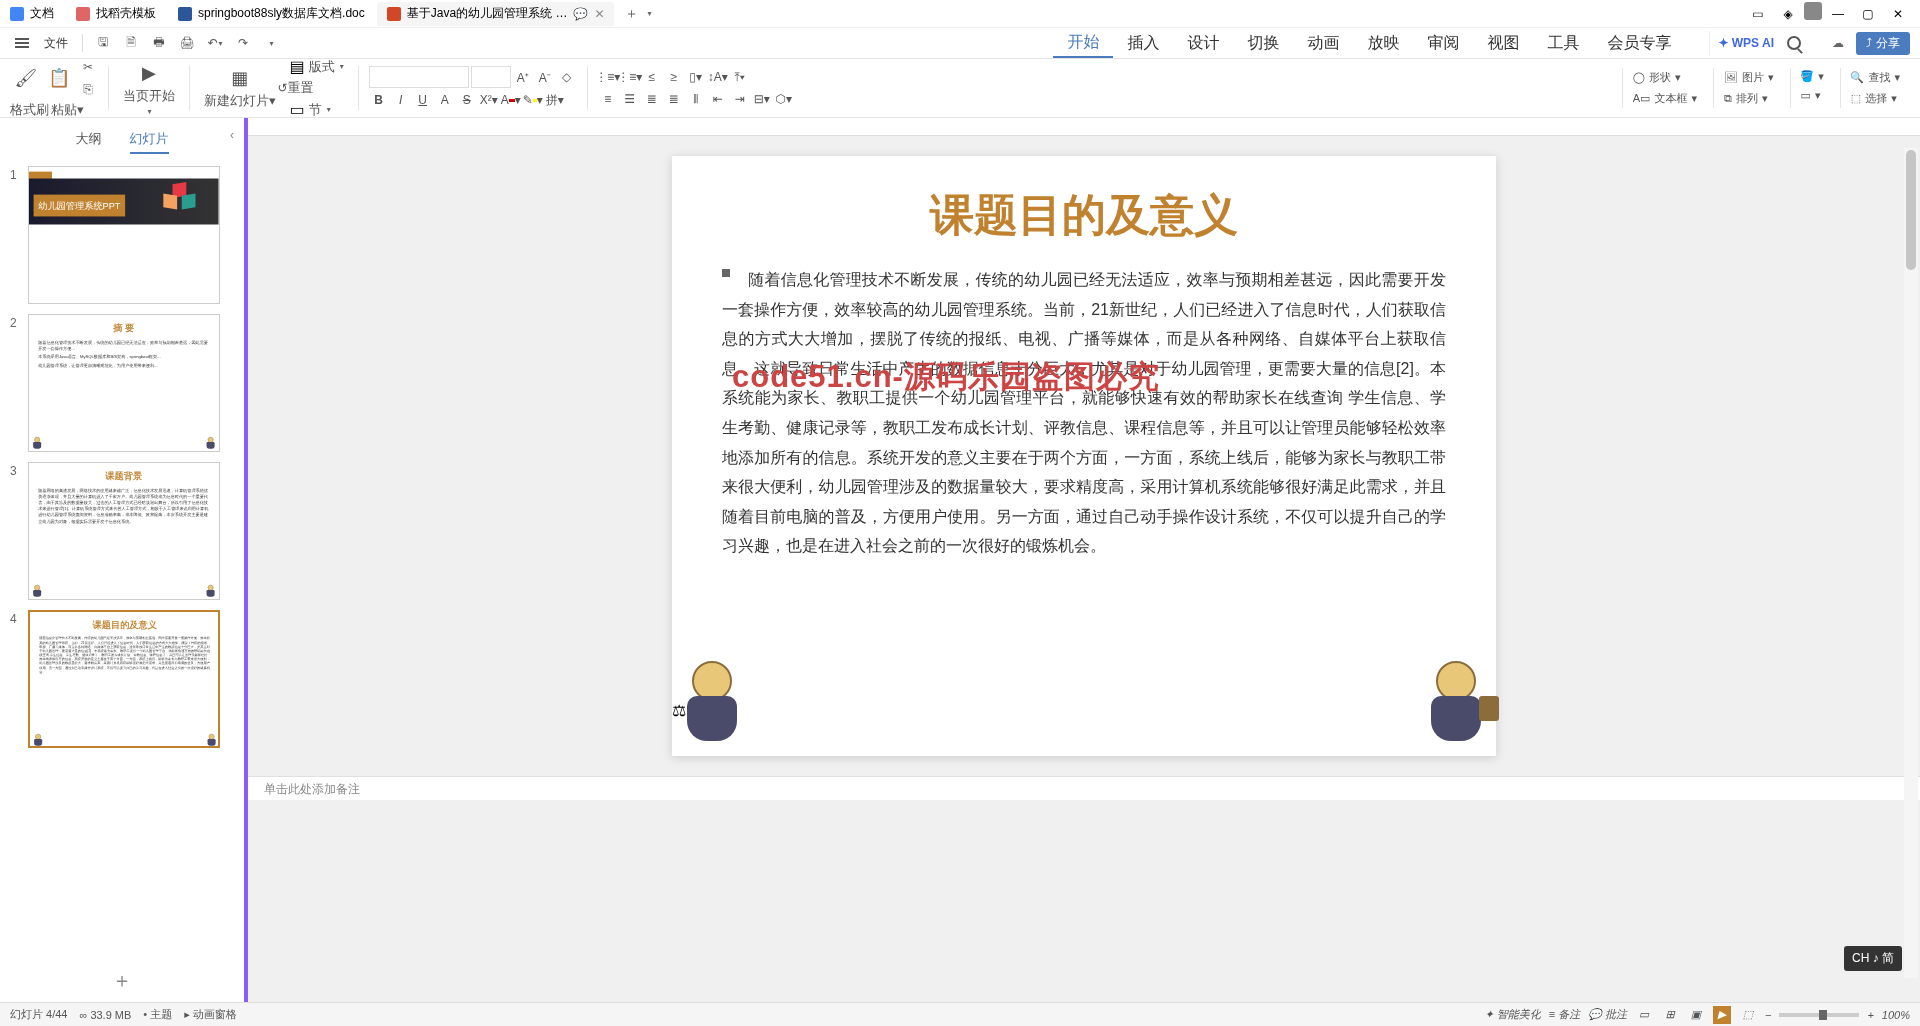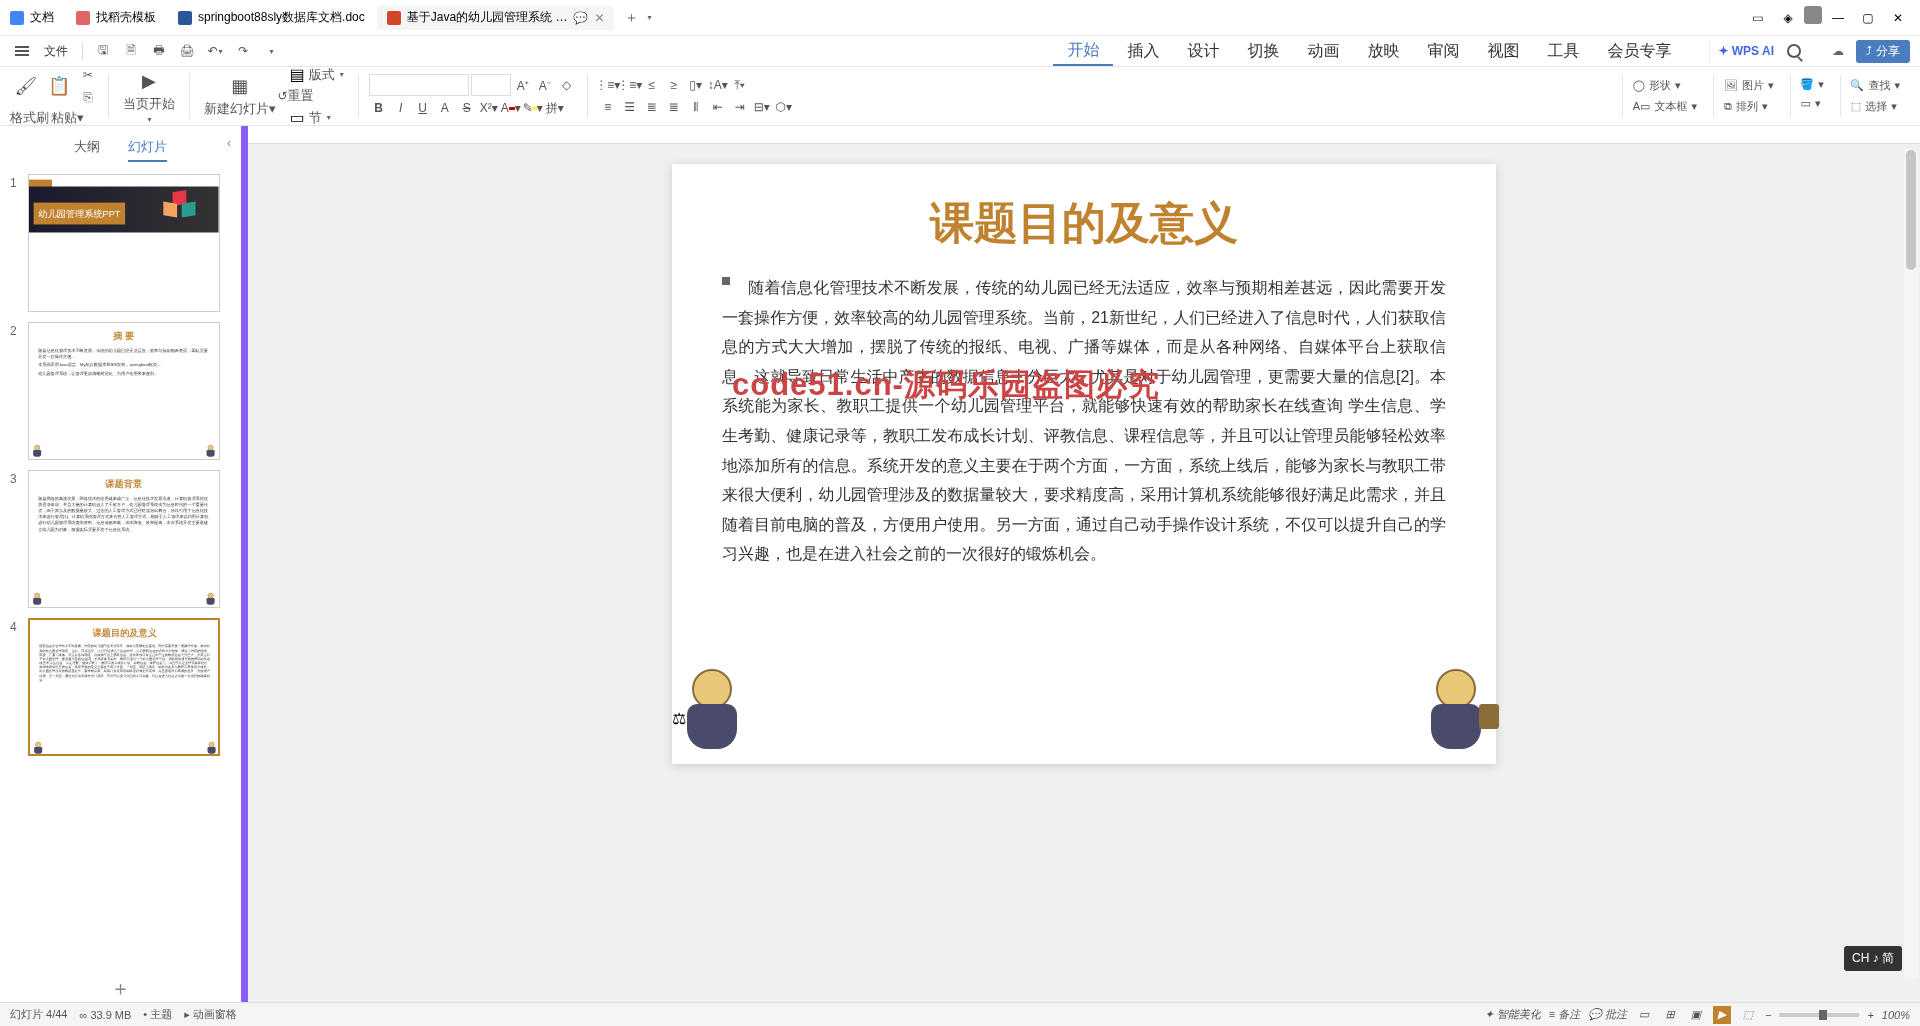--- a/index.html
+++ b/index.html
@@ -1,19 +1,19 @@
 <!DOCTYPE html>
 <html><head>
 <meta charset="utf-8">
 <style>
 * { margin:0; padding:0; box-sizing:border-box; font-family:"Microsoft YaHei",sans-serif; }
 body { background:#fff; width:1920px; height:1026px; overflow:hidden; position:relative; }
 
 
-.title-bar { height:36px; display:flex; align-items:center; background:#fff; border-bottom:1px solid #eee; }
+.title-bar { height:28px; display:flex; align-items:center; background:#fff; border-bottom:1px solid #eee; }
 .tab { display:flex; align-items:center; height:24px; padding:0 10px; margin-right:2px; font-size:12px; gap:6px; border-radius:4px 4px 0 0; }
 .tab.active { background:#f5f5f5; }
 .tab-icon { width:14px; height:14px; display:inline-block; }
 .tab-icon.doc { background:#4285f4; border-radius:2px; }
 .tab-icon.tpl { background:#e06666; border-radius:2px; }
 .tab-icon.word { background:#2b579a; border-radius:2px; }
 .tab-icon.ppt { background:#d24726; border-radius:2px; }
 .tab-close { font-size:12px; color:#888; cursor:pointer; }
 .tab-add { padding:0 8px; color:#666; font-size:14px; }
 .win-controls { margin-left:auto; display:flex; gap:2px; padding-right:8px; }
@@ -49,21 +49,21 @@
 .rib-col { display:flex; flex-direction:column; gap:2px; }
 .rib-row { display:flex; gap:2px; align-items:center; }
 .color-strip { width:14px; height:3px; background:#c00; }
 .color-strip.y { background:#ff0; }
 .rib-right { margin-left:auto; display:flex; gap:6px; }
 .rib-right-grp { border-left:1px solid #e5e5e5; padding:0 6px; display:flex; flex-direction:column; gap:2px; }
 .rib-right-item { display:flex; align-items:center; gap:4px; font-size:11px; color:#555; cursor:pointer; padding:2px 4px; }
 
 
 .main-area { display:flex; height:calc(100% - 142px); background:#f0f0f0; }
-.nav-pane { width:248px; background:#fff; border-right:7px solid #8b5cf6; display:flex; flex-direction:column; }
+.nav-pane { width:248px; background:#fff; border-right:4px solid #8b5cf6; display:flex; flex-direction:column; }
 .nav-tabs { display:flex; justify-content:center; gap:12px; padding:8px 0; position:relative; }
 .nav-tab { font-size:13px; color:#555; cursor:pointer; padding:4px 0; }
 .nav-tab.active { color:#4a7cbf; border-bottom:2px solid #4a7cbf;margin-left:16px; }
 .nav-collapse { position:absolute; right:10px; top:10px; font-size:12px; color:#888; cursor:pointer; }
 .thumbs { flex:1; overflow-y:auto; padding:4px 10px; }
 .thumb-item { display:flex; margin-bottom:10px; gap:6px; }
 .thumb-num { font-size:12px; color:#666; width:12px; padding-top:2px; }
 .thumb { width:192px; height:138px; border:1px solid #ccc; background:#fff; position:relative; cursor:pointer; overflow:hidden; }
 .thumb.selected { border:2px solid #c0822e; }
 .thumb-content { transform:scale(0.23); transform-origin:top left; width:824px; height:600px; position:absolute; }
@@ -406,20 +406,21 @@
             <div class="judge-robe"></div>
           <div class="scales l">⚖</div>
         </div>
         <div class="judge right">
           <div class="judge-body"></div>
             <div class="judge-robe"></div>
           <div class="gavel"></div>
         </div>
       </div>
     </div>
+    <div class="notes-area">单击此处添加备注</div>
   </div>
 </div>
 
 <div class="vscroll">
     <div class="vscroll-thumb"></div>
   </div>
 
 <div class="ime-badge">CH ♪ 简</div>
 
 <div class="status-bar">

